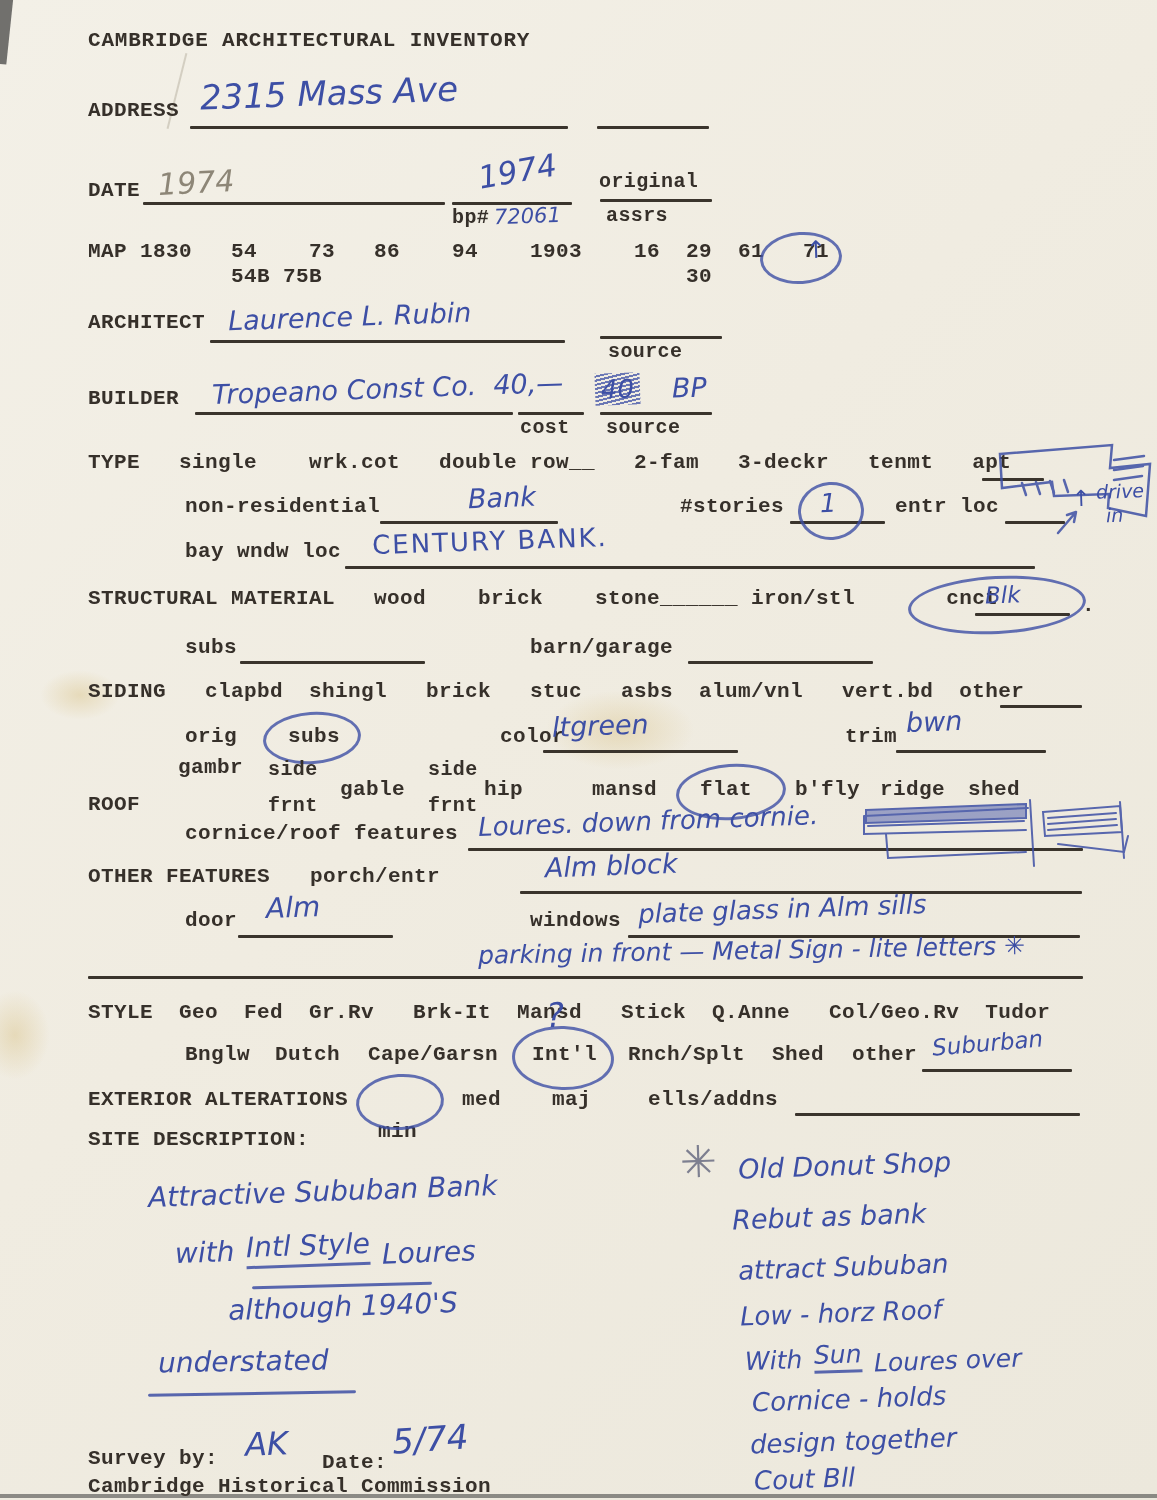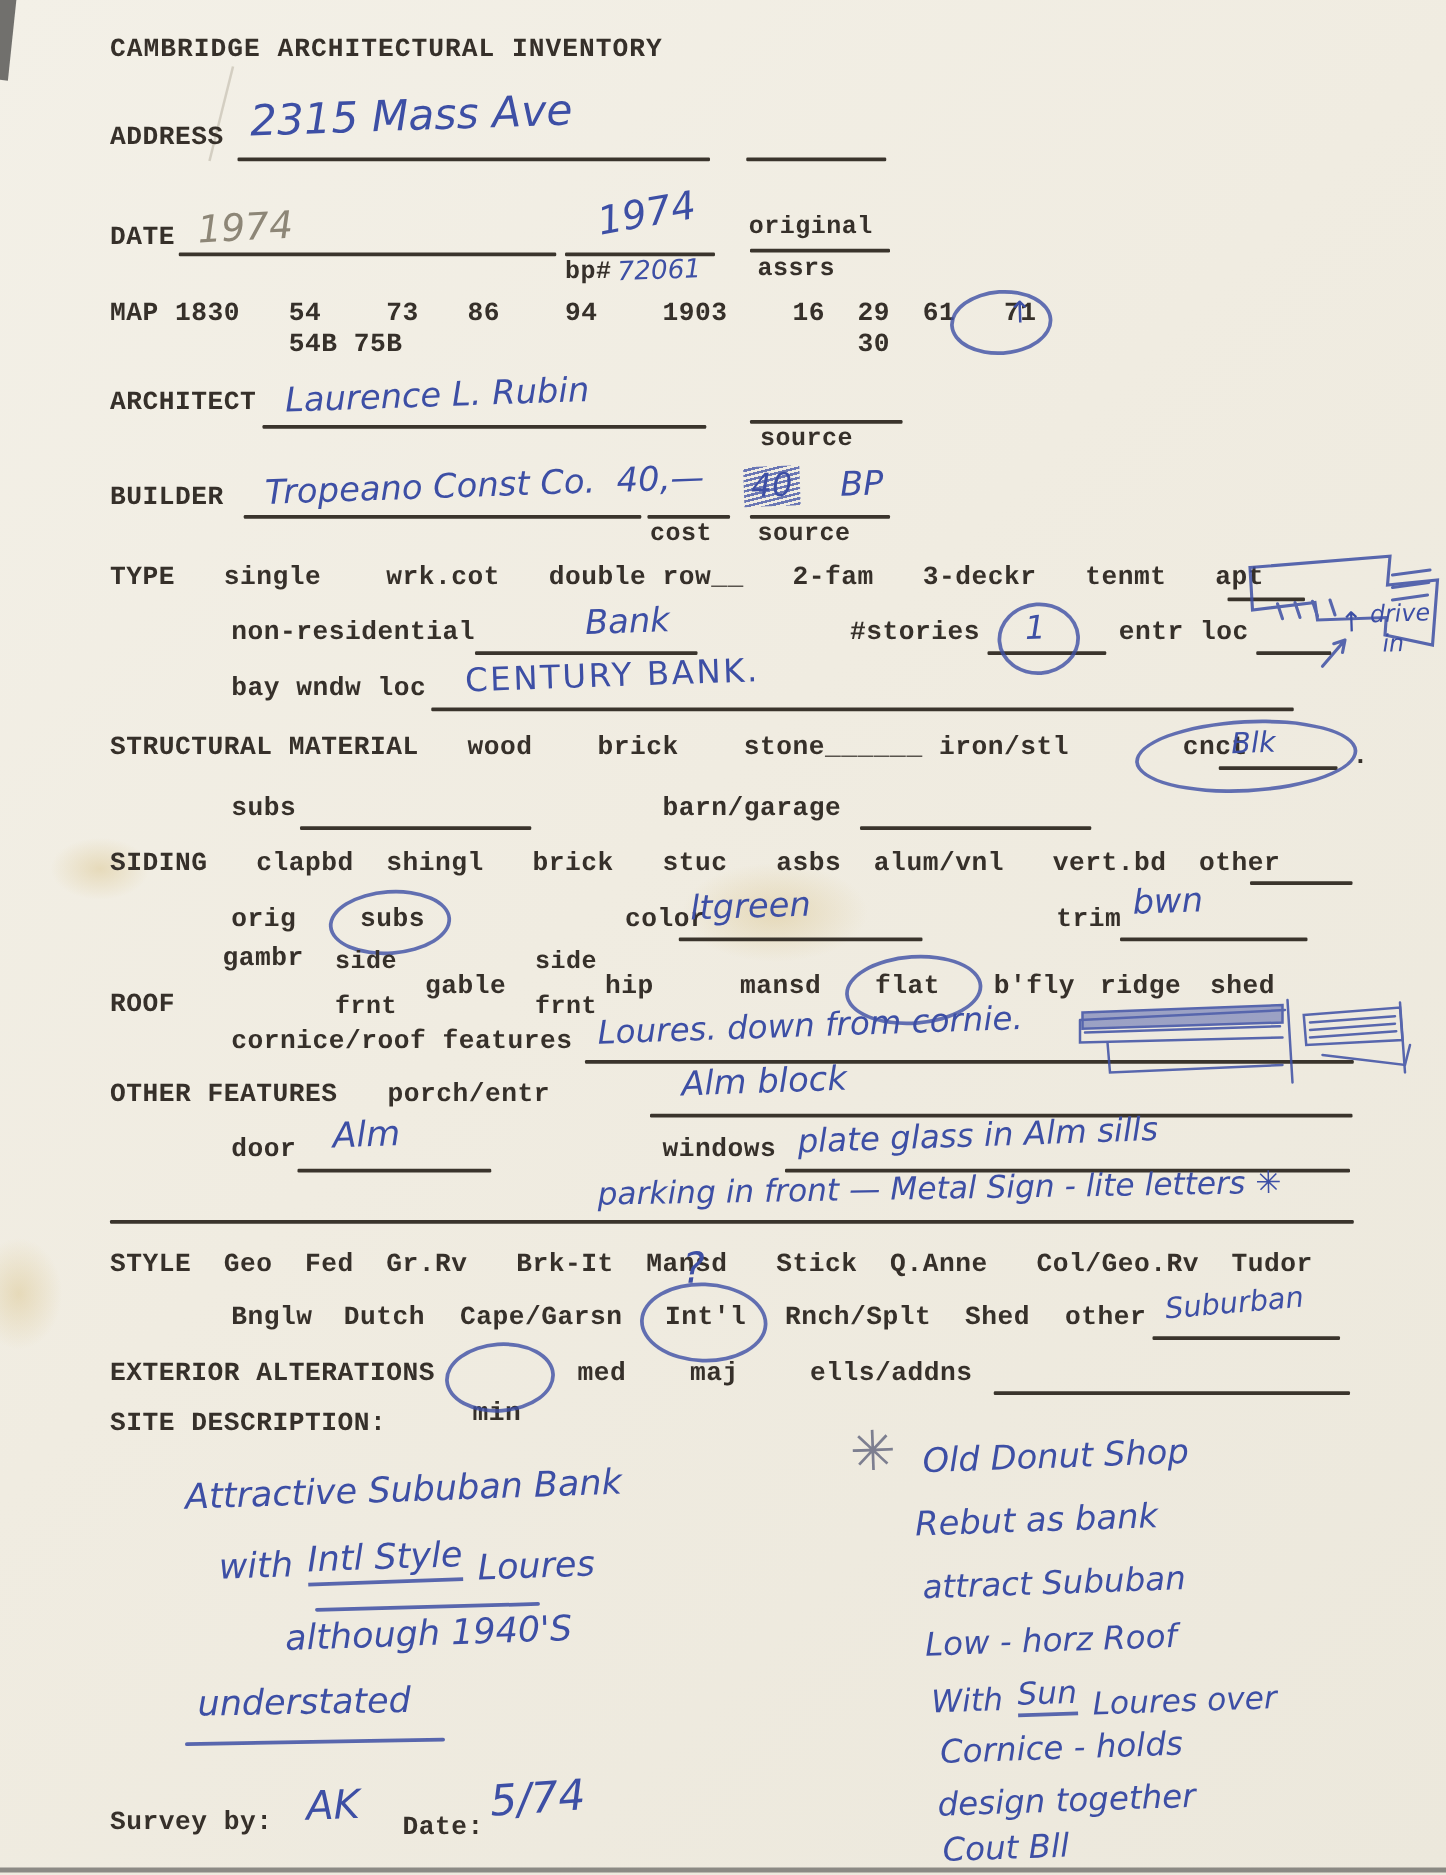--- a/index.html
+++ b/index.html
@@ -216,14 +216,15 @@
     <span class="hand" style="position:static;font-size:25px;">Loures over</span>
   </div>
   <div class="hand" style="left:752px;top:1386px;font-size:26px;">Cornice - holds</div>
   <div class="hand" style="left:750px;top:1428px;font-size:26px;">design together</div>
   <div class="hand" style="left:754px;top:1466px;font-size:26px;">Cout Bll</div>
 
   <div class="typed" style="left:88px;top:1448px;">Survey by:</div>
   <div class="hand" style="left:245px;top:1428px;font-size:32px;">AK</div>
   <div class="typed" style="left:322px;top:1452px;">Date:</div>
   <div class="hand" style="left:392px;top:1422px;font-size:34px;transform:rotate(-4deg);">5/74</div>
+  <div class="typed" style="left:88px;top:1476px;">Cambridge Historical Commission</div>
 
 </div>
 
 </body></html>

